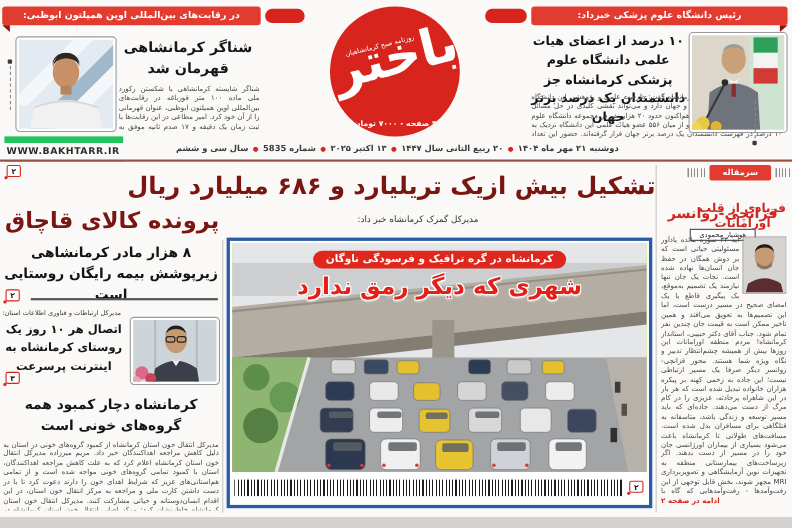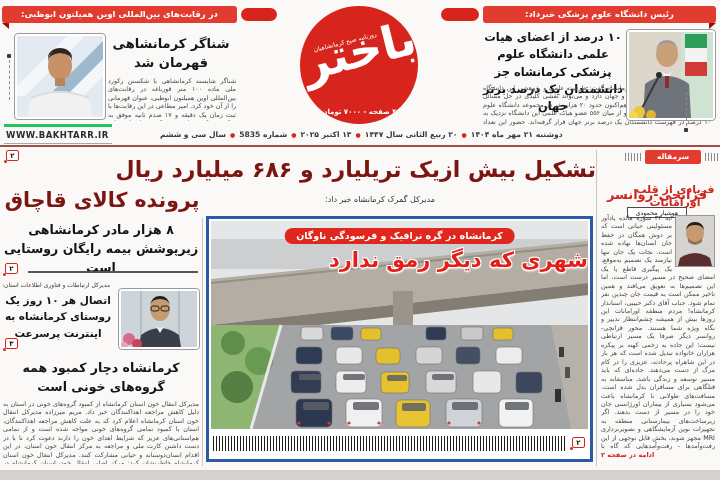--- a/index.html
+++ b/index.html
@@ -21,21 +21,21 @@
   .fold-l { left:2px; top:23px; width:0; height:0; border-top:6px solid #8e1410; border-left:7px solid transparent; }
   .fold-r { left:709px; top:23px; width:0; height:0; border-top:6px solid #8e1410; border-right:7px solid transparent; }
 
   
   .photo-box { background:#fff; border:1px solid #9a9a9a; border-radius:4px; padding:2px; }
   .tl-photo { left:14px; top:33px; width:92px; height:87px; }
   .tl-headline { left:106px; top:35px; width:130px; font-size:13px; line-height:1.45; font-weight:bold; color:#161616; text-align:center; }
   .smallbody { font-size:6.4px; line-height:1.32; color:#474747; text-align:justify; text-align-last:right; overflow:hidden; }
   .tl-body { left:108px; top:77px; width:128px; height:44px; }
   .website { left:4px; top:124px; width:108px; direction:ltr; font-size:8.5px; font-weight:bold; color:#2c2c2c;
-             border-top:3px solid #22c55e; border-bottom:1px solid #a8a8a8; padding:3px 2px; letter-spacing:.5px; }
+             border-top:6px solid #22c55e; border-bottom:1px solid #a8a8a8; padding:3px 2px; letter-spacing:.5px; }
 
   
   .mast-pill { top:8px; height:13px; background:#d7251d; border-radius:7px; }
   .pill-l { left:241px; width:36px; }
   .pill-r { left:441px; width:38px; }
   .logo-circle {
     left:300px; top:6px; width:118px; height:118px; border-radius:50%;
     background:#d7251d; overflow:hidden;
   }
   .logo-word {
@@ -81,21 +81,21 @@
   .blood-headline { left:2px; top:358px; width:198px; font-size:12.5px; line-height:1.55; font-weight:800; color:#141414; text-align:center; }
   .blood-body { left:3px; top:400px; width:196px; height:64px; }
 
   
   .photo-frame { left:206px; top:216px; width:387px; height:246px; border:3px solid #2b5ba6; background:#fff; padding:2px; }
   .photo-inner { position:relative; width:100%; height:208px; overflow:hidden; background:#bef264; }
   .photo-banner { position:absolute; left:50%; top:7px; transform:translateX(-50%);
                   background:#e0271d; color:#fff; font-size:9.5px; font-weight:bold;
                   padding:2px 12px 3px; border-radius:9px; white-space:nowrap; }
   .photo-big {
-    position:absolute; left:0; right:0; top:27px; text-align:right;
+    position:absolute; left:0; right:0; top:27px; text-align:center;
     font-size:21px; font-weight:900; color:#e51e17; white-space:nowrap;
     text-shadow:-1px -1px 0 #fff, 1px -1px 0 #fff, -1px 1px 0 #fff, 1px 1px 0 #fff, 0 2px 2px rgba(255,255,255,.8);
   }
   .photo-strip { position:relative; margin-top:2px; height:26px; background:#fff; }
   .barcode { position:absolute; left:2px; right:22px; top:5px; height:15px;
              background:repeating-linear-gradient(90deg,#1d1d1d 0 1px,transparent 1px 3px); }
   .strip-marker { position:absolute; right:3px; top:6px; }
 
   
   .sb-tabrow { left:598px; top:150px; width:118px; height:13px; display:flex; align-items:center; justify-content:center; gap:4px;margin-left:16px; }

